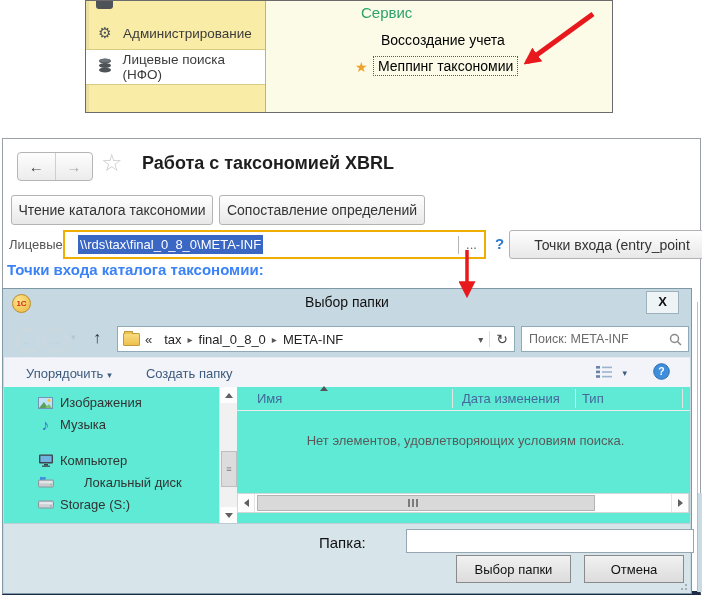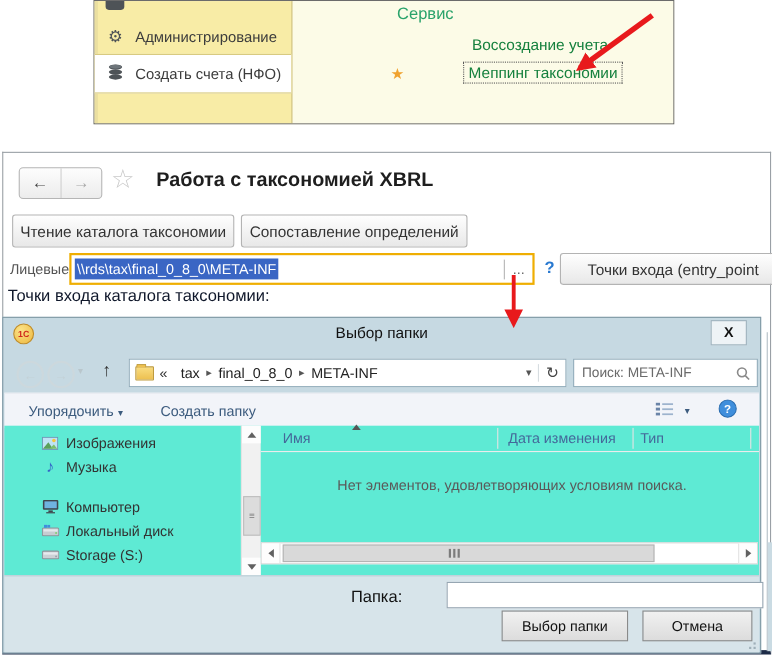--- a/index.html
+++ b/index.html
@@ -9,43 +9,43 @@
   .top-panel{position:absolute;left:85px;top:0;width:526px;height:111px;border:1px solid #6b6b6b;
              display:flex;z-index:5;background:#fcfbe7;}
   .menu-left{width:179px;background:#f8eca6;border-right:1px solid #c2b475;position:relative;overflow:hidden;}
   .menu-left .edge{position:absolute;left:0;top:0;bottom:0;width:3px;background:#eadfa0;}
   .menu-row{position:absolute;left:0;width:100%;height:30px;display:flex;align-items:center;font-size:13.5px;color:#3c3c3c;cursor:pointer;}
   .menu-row .mi{width:20px;margin-left:9px;margin-right:8px;text-align:center;}
   .menu-row.selected{background:#fff;border-top:1px solid #d8ca80;border-bottom:1px solid #d8ca80;height:34px;}
   .part-icon{position:absolute;left:10px;top:-9px;width:17px;height:17px;background:#4e5357;border-radius:3px;}
   .menu-right{flex:1;position:relative;background:#fcfbe7;font-size:14px;}
   .svc-title{position:absolute;left:95px;top:3px;font-size:15px;color:#2aa36b;}
-  .svc-item{position:absolute;color:#15803d;cursor:pointer;margin-left:48px;}
+  .svc-item{position:absolute;color:#000000;cursor:pointer;}
   .map-box{border:1px dotted #5a5a5a;padding:1px 4px;}
   .star-glyph{color:#f0a22e;font-size:14px;}
   
   .main-win{position:absolute;left:2px;top:138px;width:697px;height:452px;background:#fff;
             border:1px solid #9aa0a6;border-bottom:4px solid #1d2b47;z-index:1;}
   .navgroup{position:absolute;left:14px;top:13px;width:74px;height:27px;border:1px solid #b5b5b5;border-radius:4px;
             background:linear-gradient(#fdfdfd,#ececec);display:flex;}
   .navgroup .nb{flex:1;display:flex;align-items:center;justify-content:center;font-size:15px;cursor:pointer;}
   .navgroup .nb:first-child{border-right:1px solid #cfcfcf;color:#444;}
   .navgroup .nb:last-child{color:#a9a9a9;}
   .fav-star{position:absolute;left:98px;top:10px;font-size:24px;color:#c9c9c9;cursor:pointer;}
   .win-title{position:absolute;left:139px;top:14px;font-size:18px;font-weight:bold;color:#1e1e1e;}
   .btn-gray{border:1px solid #b3b3b3;border-radius:3px;background:linear-gradient(#fefefe,#e8e8e8);
             color:#333;font-size:14px;display:flex;align-items:center;justify-content:center;cursor:pointer;}
   .cat-label{position:absolute;left:6px;top:98px;font-size:13px;color:#555;}
   .cat-field{position:absolute;left:60px;top:91px;width:419px;height:25px;border:2px solid #efae02;background:#fff;
              display:flex;align-items:center;cursor:text;}
-  .cat-sel{margin-left:3px;background:#3a66c4;color:#fff;font-size:13px;padding:2px 2px;white-space:pre;}
+  .cat-sel{margin-left:13px;background:#3a66c4;color:#fff;font-size:13px;padding:2px 2px;white-space:pre;}
   .cat-div{width:1px;height:18px;background:#b5b5b5;margin-left:auto;}
   .cat-dots{width:25px;text-align:center;color:#666;font-size:13px;cursor:pointer;}
   .cat-help{position:absolute;left:492px;top:96px;color:#2979d0;font-weight:bold;font-size:15px;cursor:pointer;}
-  .entry-heading{position:absolute;left:4px;top:122px;font-size:15px;font-weight:normal;color:#0f172a;}
+  .entry-heading{position:absolute;left:4px;top:122px;font-size:15px;font-weight:bold;color:#3b82f6;}
   
   .art-line{position:absolute;left:697px;top:302px;width:1px;height:290px;background:#b3bfc6;z-index:2;}
   .art-blue{position:absolute;left:698px;top:493px;width:4px;height:99px;background:#cadbe3;z-index:2;}
   
   .dialog{position:absolute;left:2px;top:288px;width:688px;height:304px;background:#c6d9e2;
           border:1px solid #7f98a5;z-index:20;font-size:13px;}
   .dlg-title{position:absolute;left:0;top:0;right:0;height:26px;line-height:26px;text-align:center;
              color:#111;font-size:14px;cursor:default;}
   .onec-icon{position:absolute;left:9px;top:5px;width:17px;height:17px;border-radius:50%;
              background:radial-gradient(circle at 35% 30%,#fbe387,#edb73f);border:1px solid #c08c27;
@@ -127,21 +127,21 @@
         <span class="mi">
           <svg width="16" height="15" viewBox="0 0 16 15">
               <g fill="#4e5357">
                 <ellipse cx="8" cy="3" rx="6" ry="2.4"></ellipse>
                 <ellipse cx="8" cy="7.5" rx="6" ry="2.4"></ellipse>
                 <ellipse cx="8" cy="12" rx="6" ry="2.4"></ellipse>
               </g>
               <ellipse cx="8" cy="2.6" rx="5.4" ry="1.8" fill="#6e757a"></ellipse>
             </svg>
         </span>
-        <span>Создать счета (НФО)</span>
+        <span>Лицевые поиска (НФО)</span>
       </div>
     </div>
     <div class="menu-right">
       <div class="svc-title">Сервис</div>
       <div class="svc-item" style="left:115px;top:31px;">Воссоздание учета</div>
       <span class="star-glyph" style="position:absolute;left:89px;top:58px;">★</span>
       <div class="svc-item map-box" style="left:107px;top:55px;">Меппинг таксономии</div>
     </div>
   </div>
 
@@ -262,21 +262,21 @@
         <span class="si">
             <svg width="16" height="13" viewBox="0 0 16 13">
               <rect x="1" y="0.5" width="14" height="9" rx="1" fill="#3f454d"></rect>
               <rect x="2.4" y="1.8" width="11.2" height="6.2" fill="#6fb3e0"></rect>
               <rect x="6" y="10" width="4" height="1.6" fill="#3f454d"></rect>
               <rect x="4" y="11.6" width="8" height="1.2" fill="#3f454d"></rect>
             </svg>
           </span>
         <span>Компьютер</span>
       </div>
-      <div class="side-item" style="top:85px;">
+      <div class="side-item" style="top:85px;gap:24px;">
         <span class="si">
             <svg width="16" height="11" viewBox="0 0 16 11">
               <rect x="0.5" y="3" width="15" height="7" rx="1.2" fill="#c7ccd1" stroke="#8d949b"></rect>
               <rect x="1.6" y="4.2" width="12.8" height="2" fill="#e4e8eb"></rect>
               <g fill="#3f8edc">
                 <rect x="2" y="0" width="2.6" height="2.6"></rect>
                 <rect x="5" y="0" width="2.6" height="2.6"></rect>
                 <rect x="2" y="0" width="2.6" height="2.6"></rect>
               </g>
               <circle cx="13" cy="7.6" r="0.9" fill="#7fcf6f"></circle>

